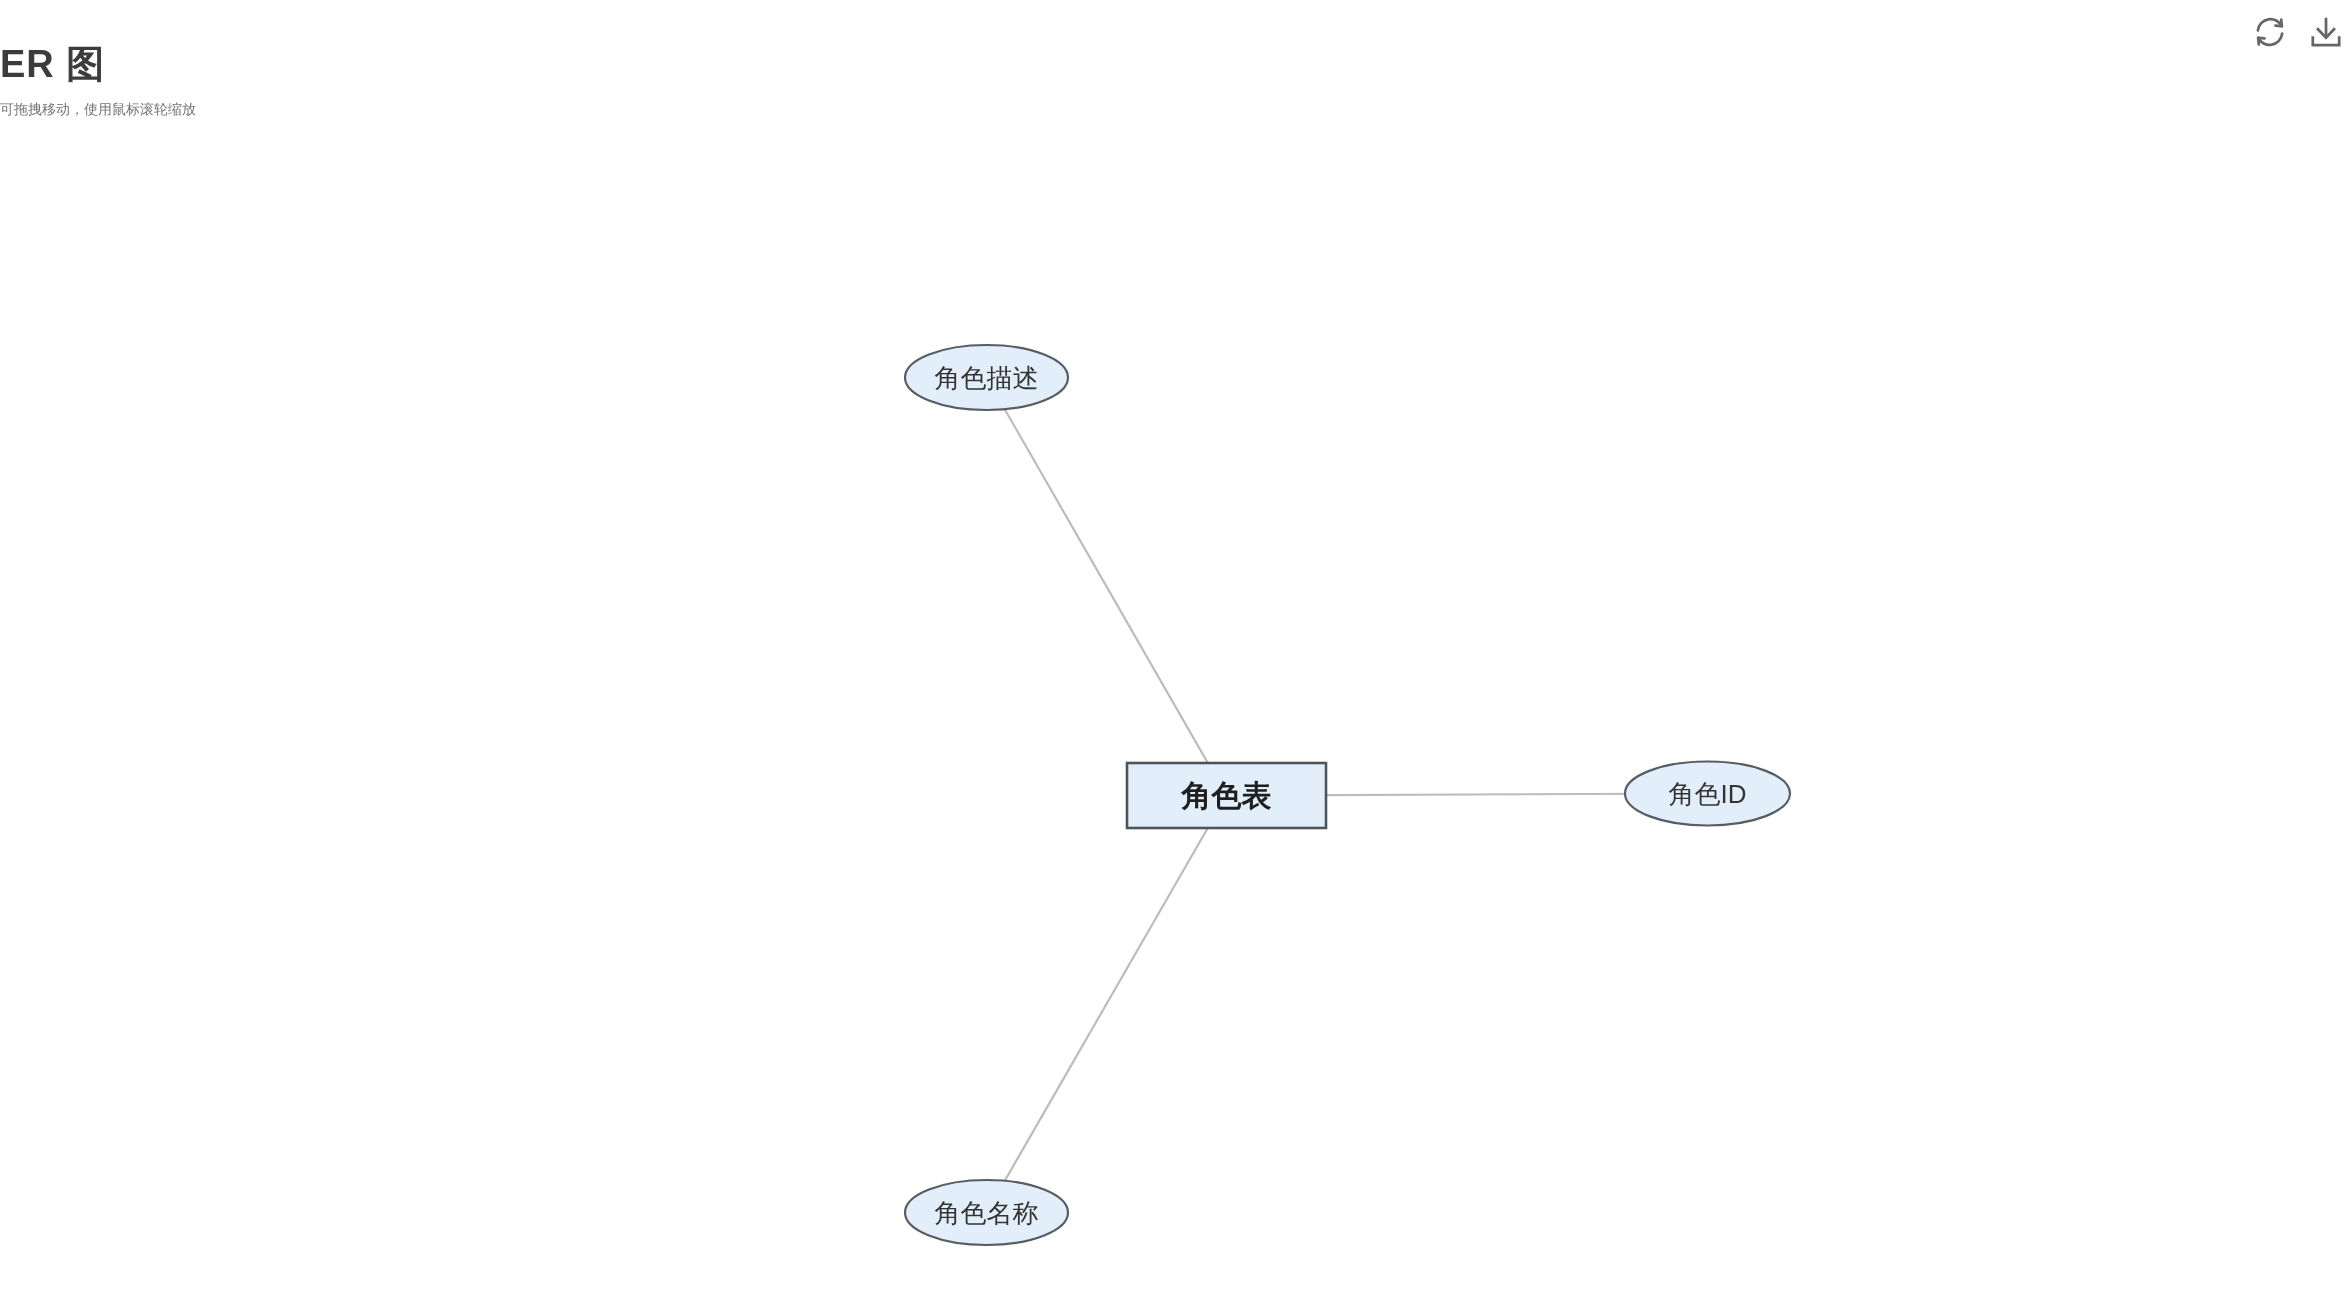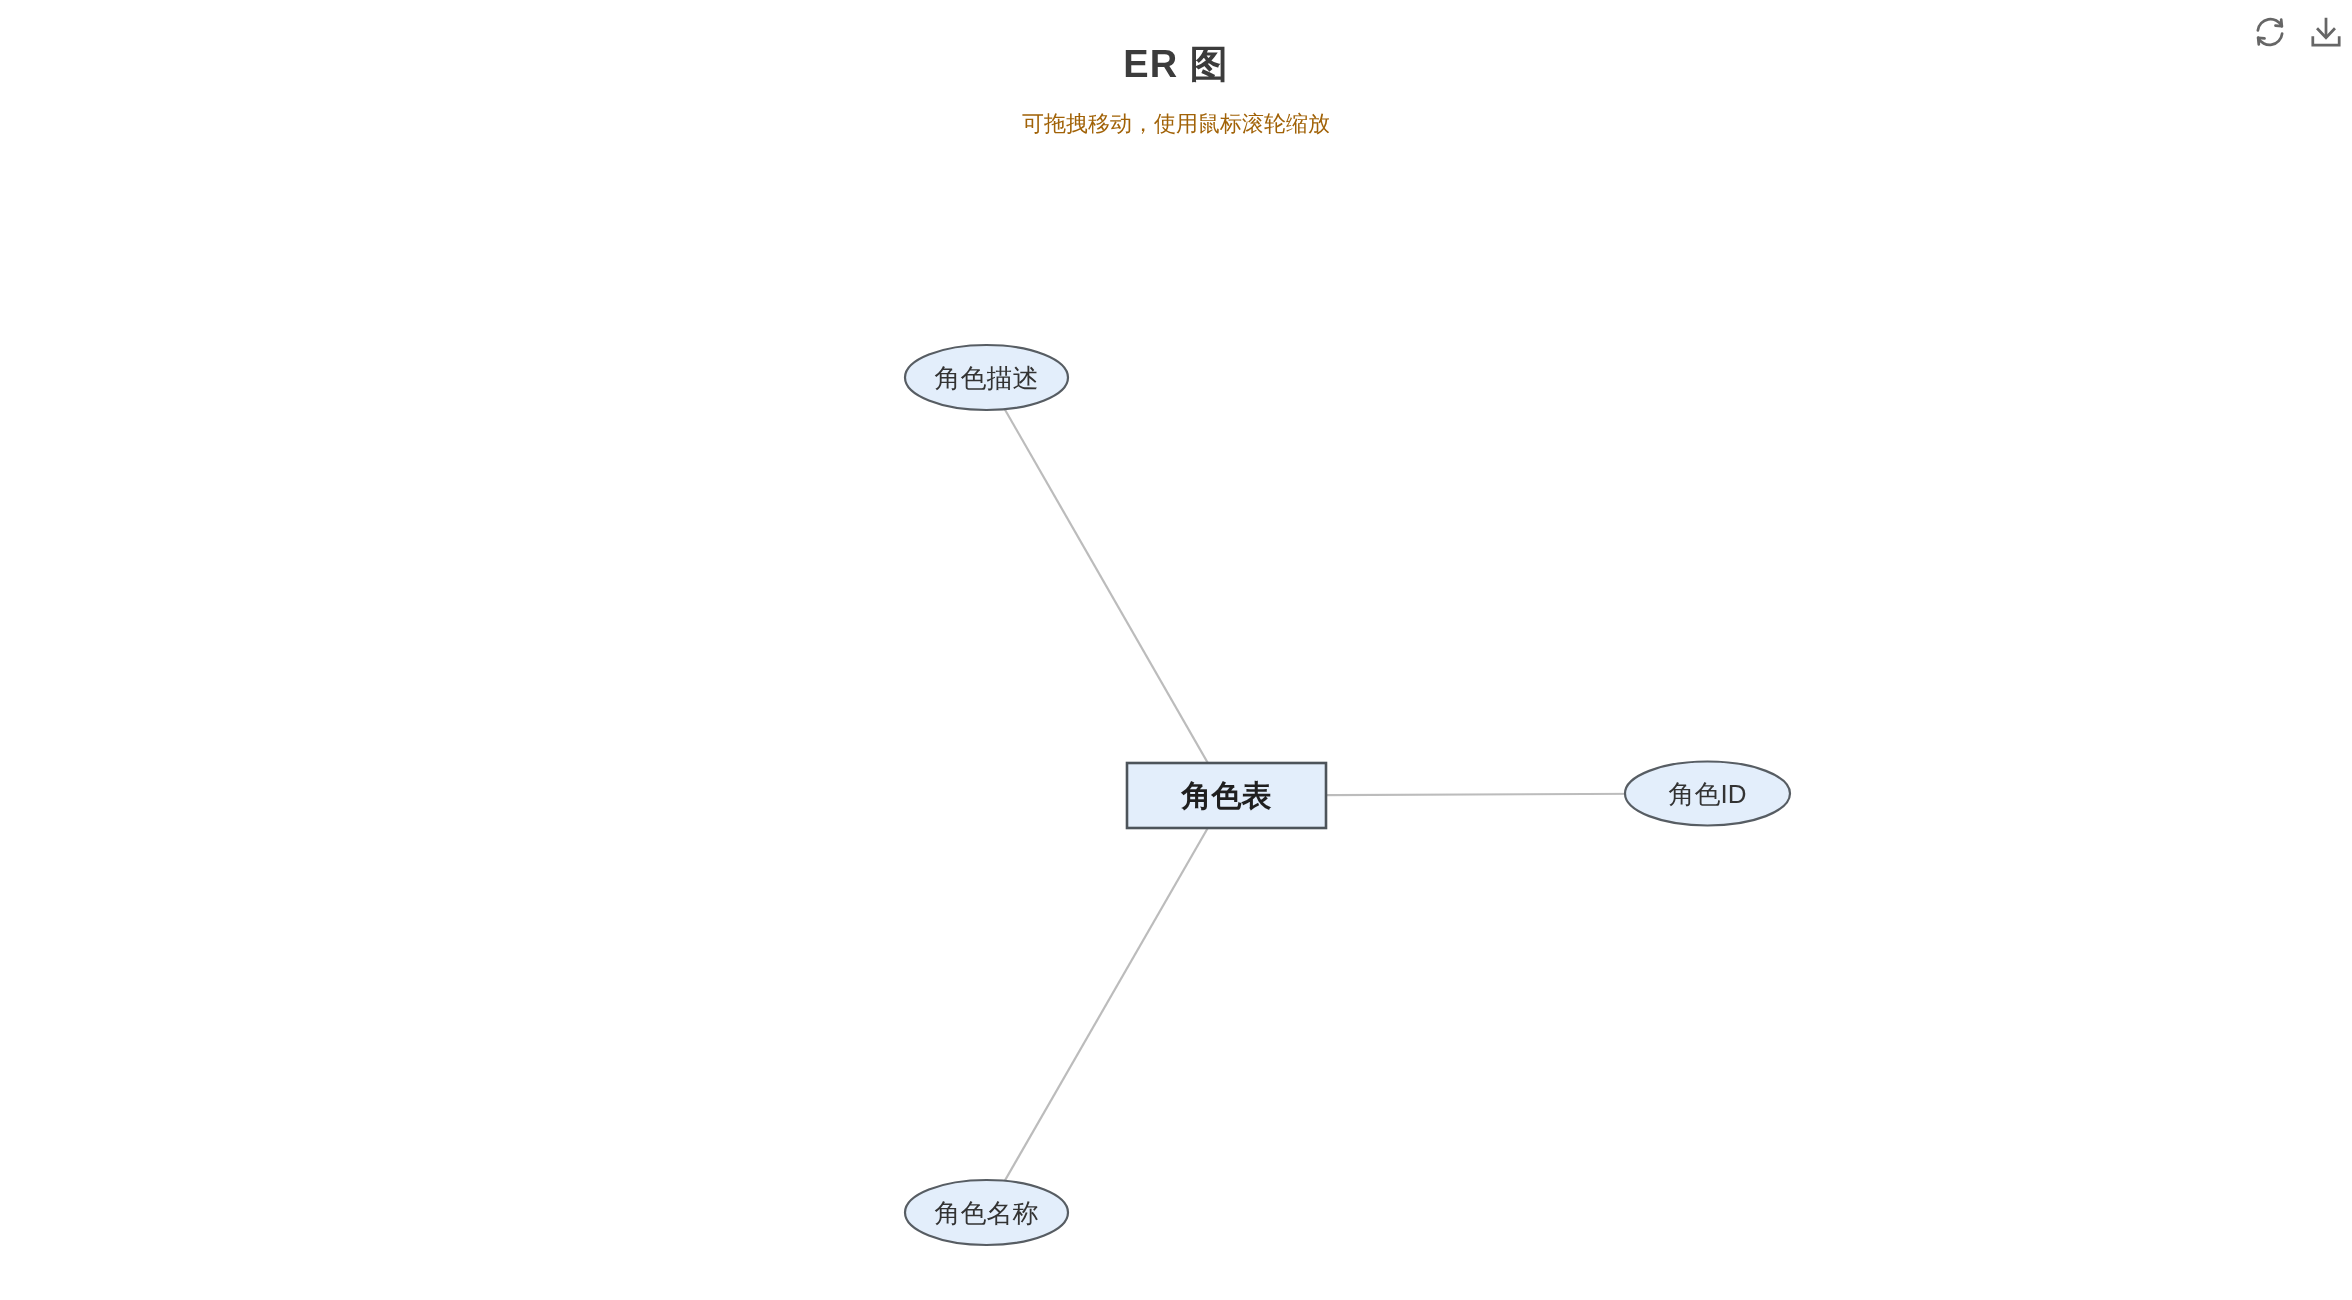--- a/index.html
+++ b/index.html
@@ -7,36 +7,35 @@
   body {
     width: 2352px; height: 1300px;
     position: relative;
     overflow: hidden;
     font-family: "Liberation Sans", "DejaVu Sans", sans-serif;
   }
   .header {
     position: absolute;
     top: 41px; left: 0;
     width: 100%;
-    text-align: center;
     pointer-events: none;
   }
   .title {
     font-size: 38px;
     line-height: 46px;
     font-weight: 700;
     color: #3c3c3c;
     letter-spacing: 1px;
   }
   .subtitle {
-    margin-top: 24px;
-    font-size: 22px;
+    margin-top: 9px;
+    font-size: 14px;
     line-height: 26px;
     font-weight: 400;
-    color: #a16207;
+    color: #737373;
   }
   .toolbar {
     position: absolute;
     top: 10px; right: 4px;
     display: flex;
     align-items: center;
     gap: 12px;
   }
   .icon-btn {
     width: 44px; height: 44px;

